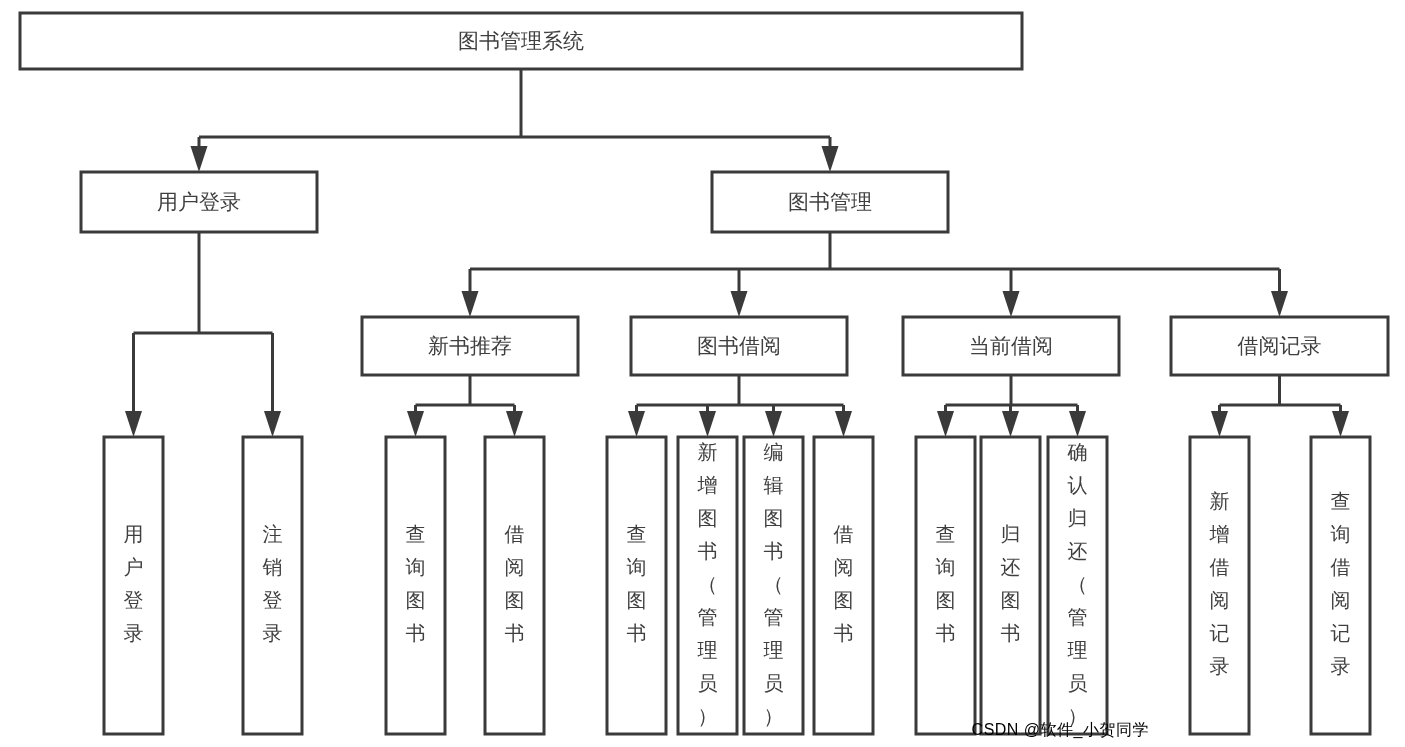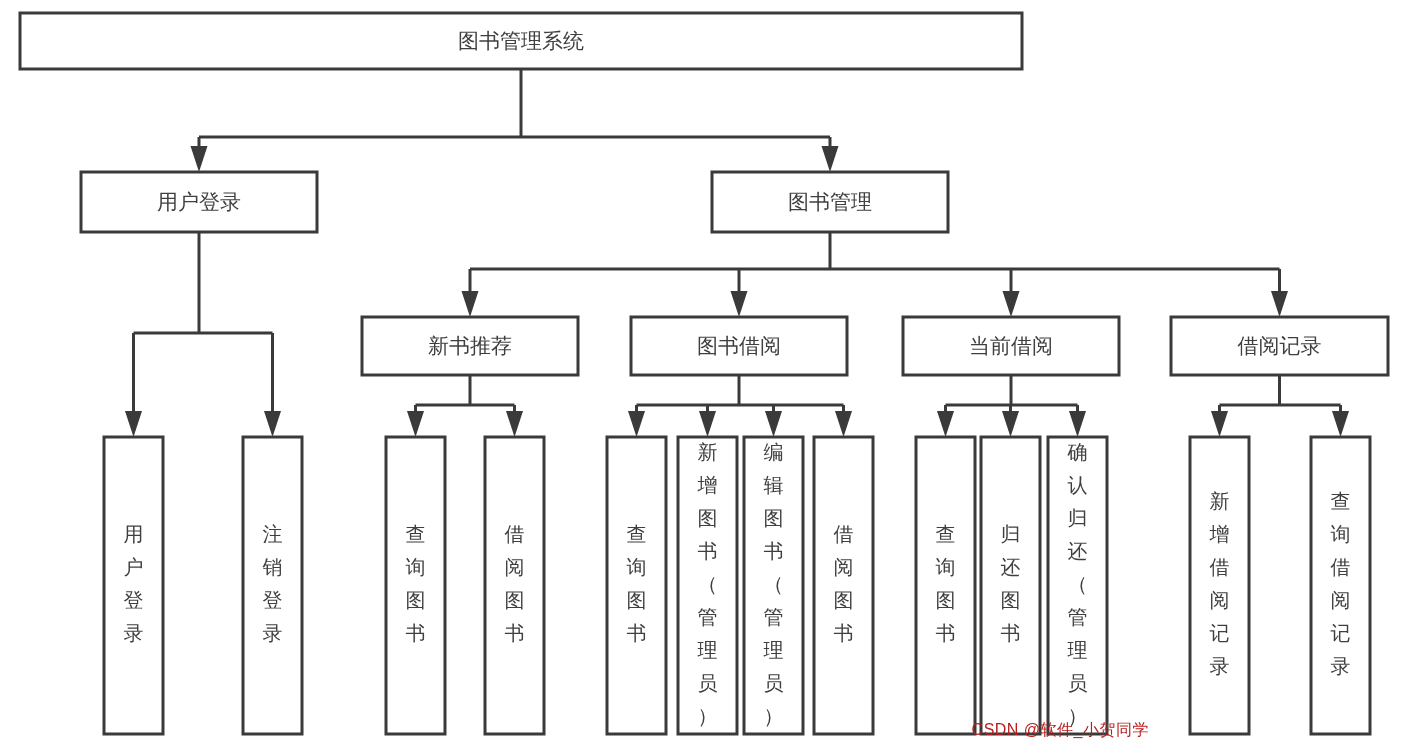--- a/index.html
+++ b/index.html
@@ -55,21 +55,21 @@
   .arrow-head {
     fill: #3a3a3a;
     stroke: none;
   }
   .watermark {
     position: absolute;
     right: 10px;
     bottom: 6px;
     font-family: "Liberation Sans", "DejaVu Sans", sans-serif;
     font-size: 16px;
-    color: #b91c1c;
+    color: #000000;
     letter-spacing: 0.5px;
     white-space: nowrap;
     pointer-events: none;
   }
 </style>
 </head>
 <body>
 
 <div id="diagram-root">
   <svg id="flow" viewBox="0 0 1405 747">

